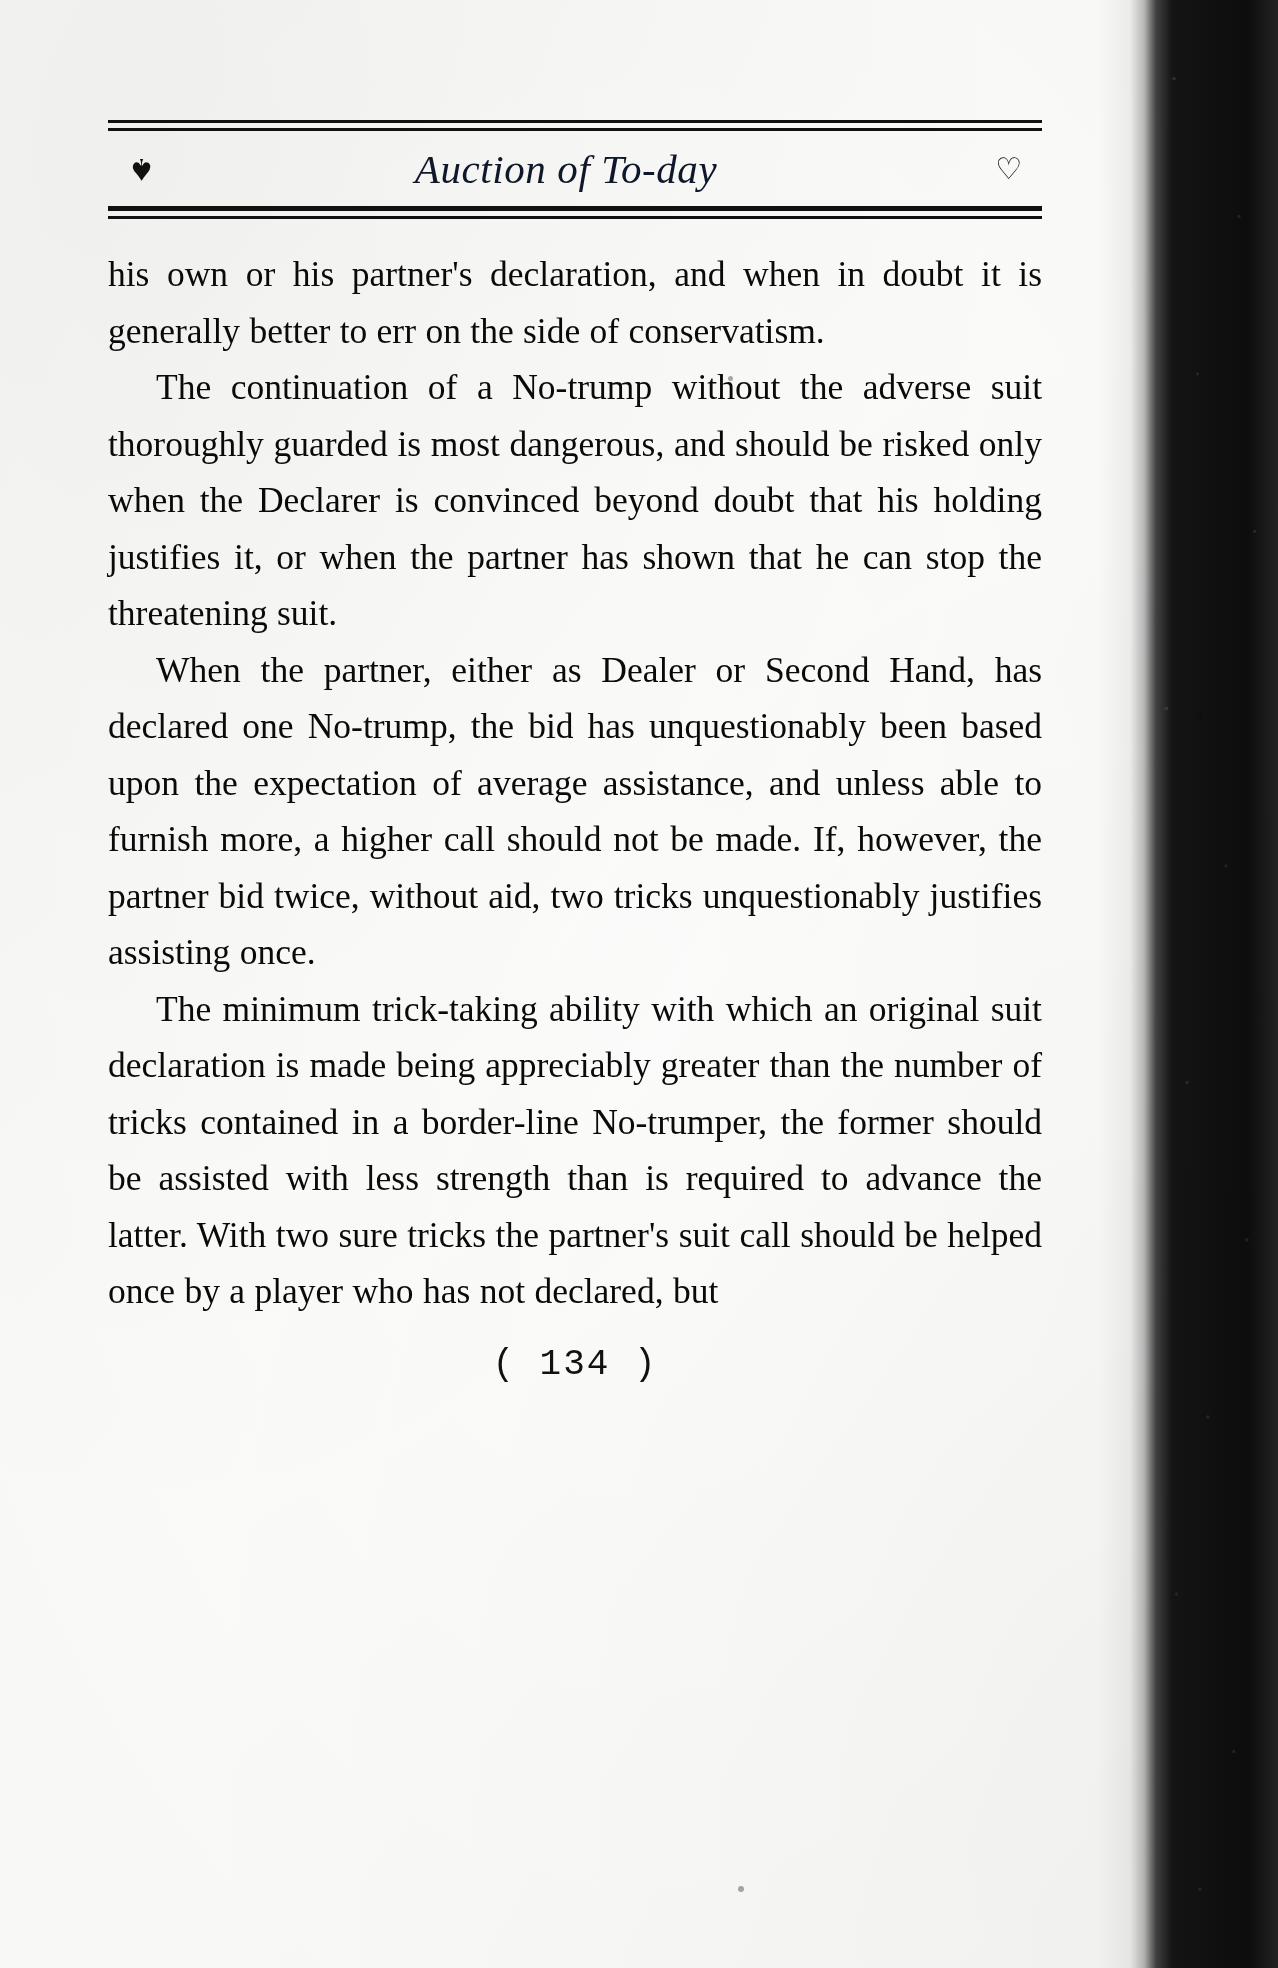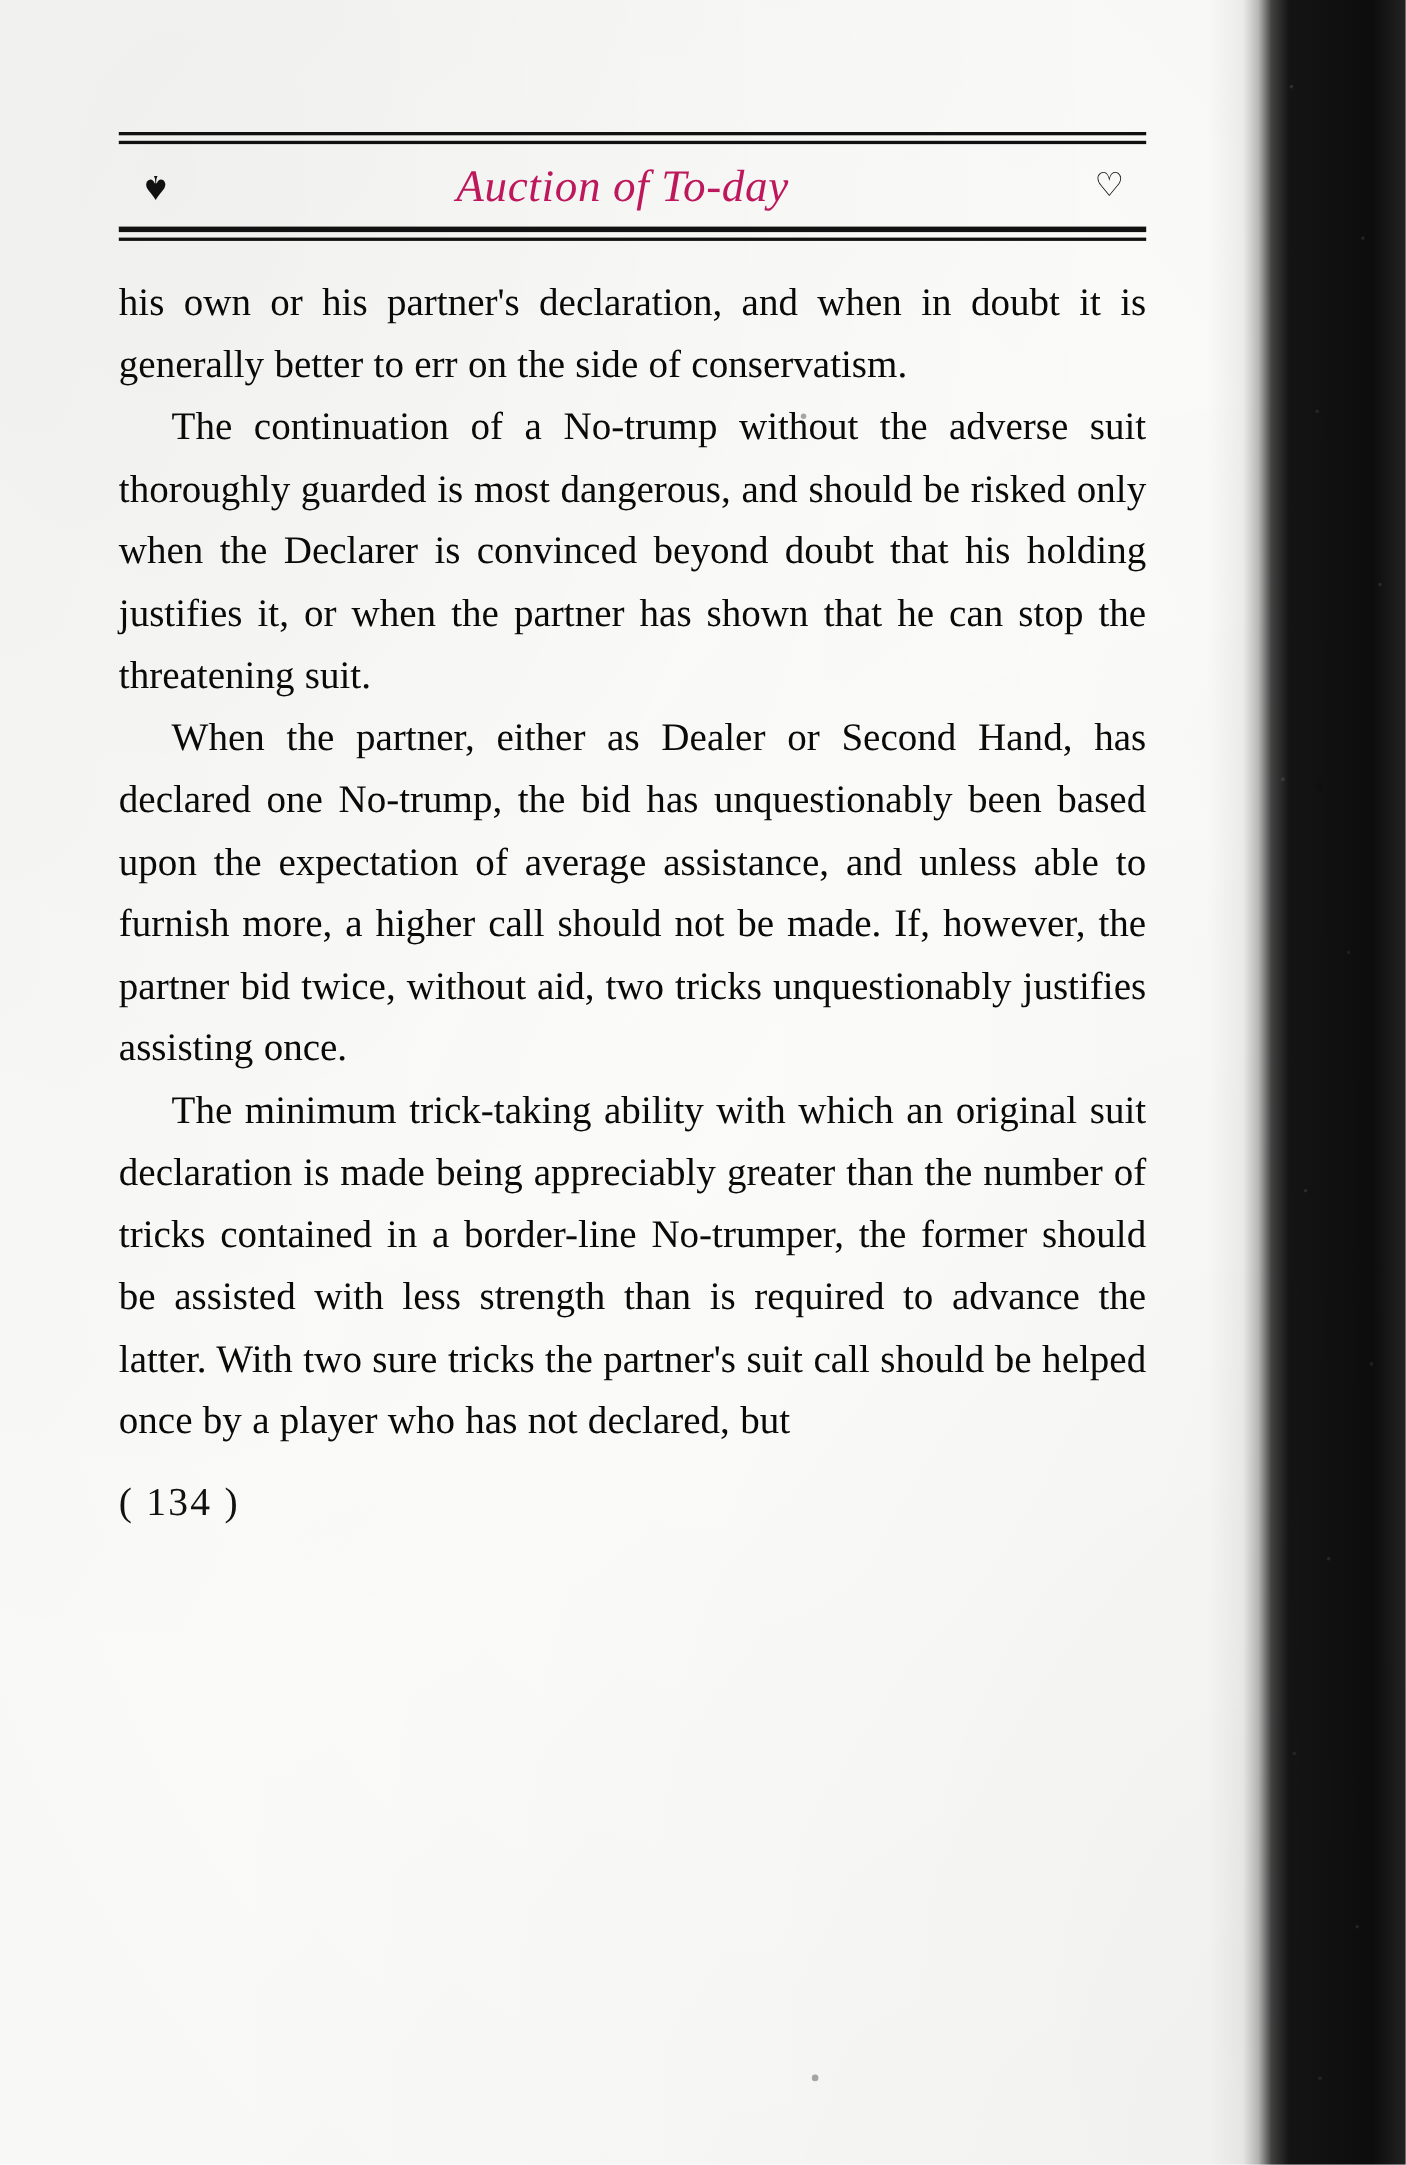--- a/index.html
+++ b/index.html
@@ -119,21 +119,21 @@
     color: #111;
   }
   .suit-left { transform: rotate(180deg); }
   .runhead-title {
     flex: 1;
     text-align: center;
     font-family: "Liberation Serif", serif;
     font-style: italic;
     font-size: 41px;
     letter-spacing: 0.6px;
-    color: #be185d;
+    color: #0f172a;
     white-space: nowrap;
     margin-left: -18px;
   }
 
   
   .body {
     margin-top: 22px;
     width: 934px;
     font-size: 35.5px;
     line-height: 56.5px;
@@ -148,23 +148,25 @@
   .body p.indent {
     text-indent: 48px;
   }
   .body p.last-open {
     text-align: justify;
   }
 
   .folio {
     width: 934px;
     margin-top: 24px;
+    text-align: center;
     font-size: 36px;
     letter-spacing: 2px;
     color: #111;
+    font-family: Liberation Mono, monospace;
   }
 
   
   .speck {
     position: absolute;
     background: #8a8a8a;
     border-radius: 50%;
     opacity: 0.75;
     pointer-events: none;
   }

